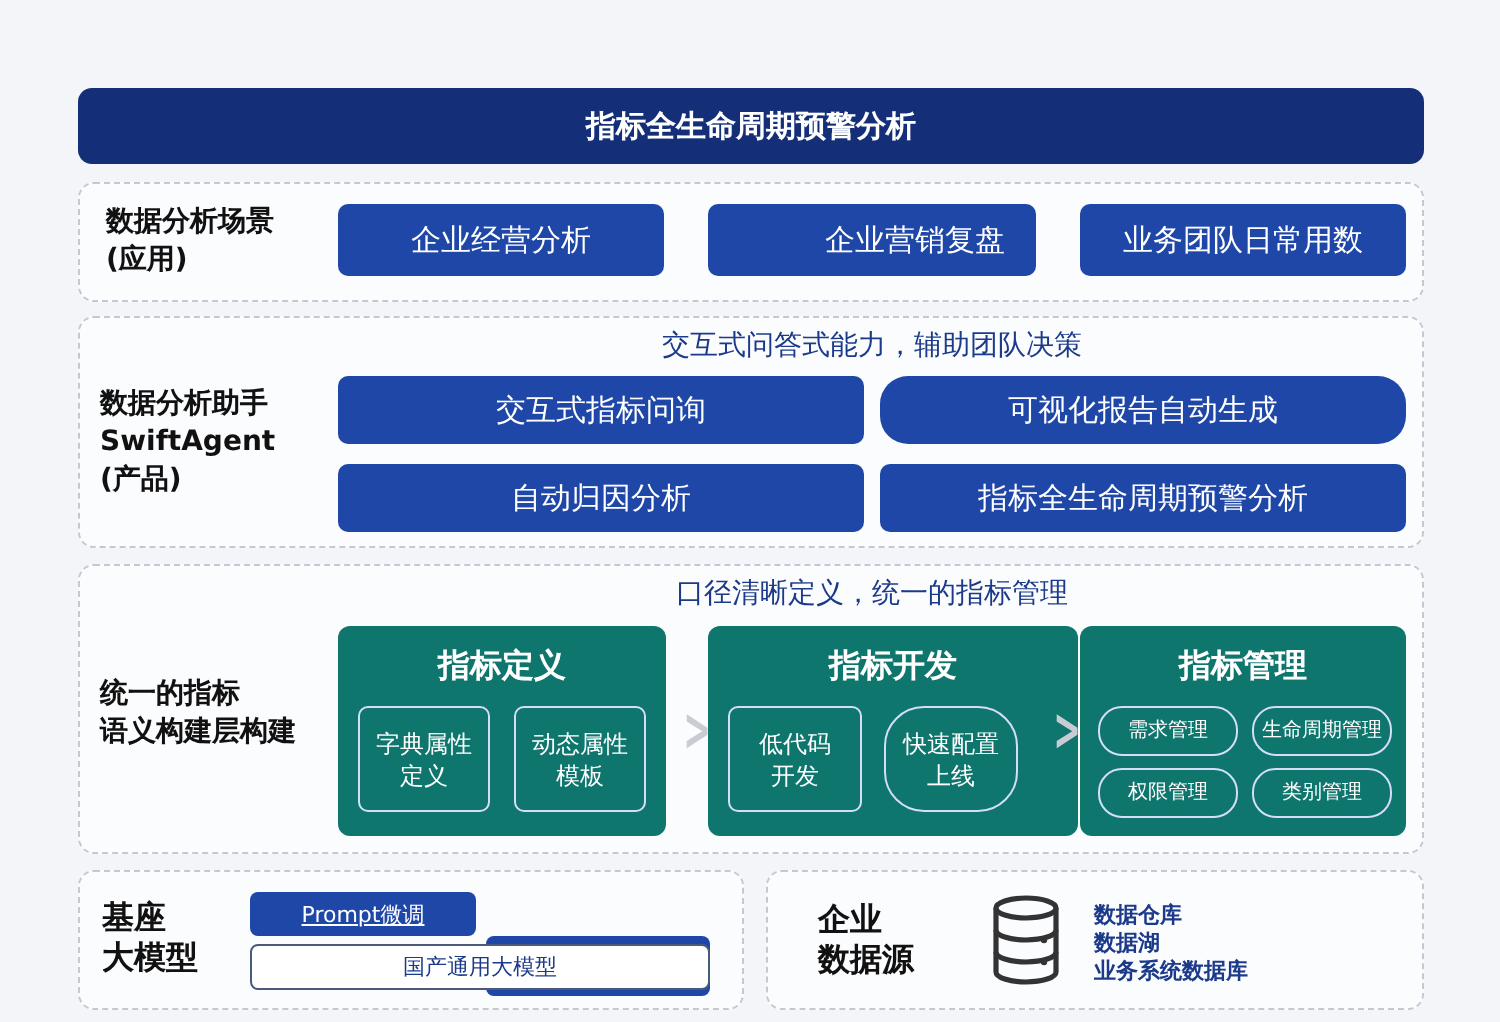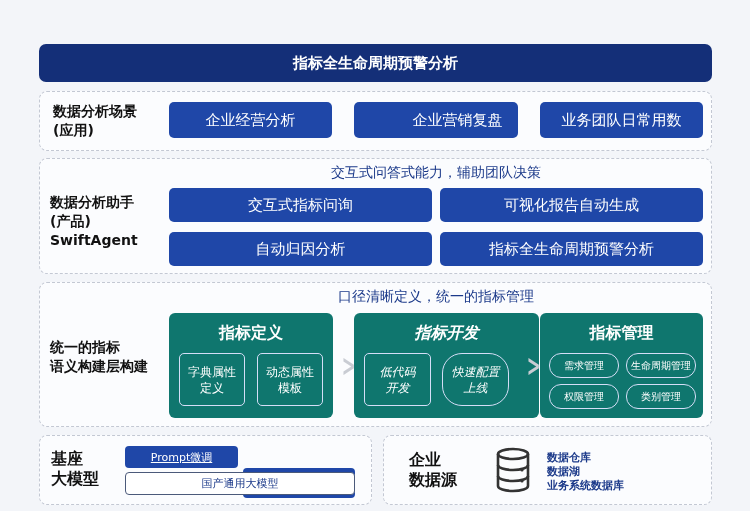--- a/index.html
+++ b/index.html
@@ -37,25 +37,25 @@
   <div>(应用)</div>
 </div>
 <div class="abs btn" style="left:169px;top:102px;width:163px;height:36px;">企业经营分析</div>
 <div class="abs btn" style="left:354px;top:102px;width:164px;height:36px;padding-left:43px;">企业营销复盘</div>
 <div class="abs btn" style="left:540px;top:102px;width:163px;height:36px;">业务团队日常用数</div>
 
 <div class="abs panel" style="left:39px;top:158px;width:673px;height:116px;"></div>
 <div class="abs subtitle" style="left:169px;top:164px;width:534px;">交互式问答式能力，辅助团队决策</div>
 <div class="abs row-label" style="left:50px;top:193px;">
   <div>数据分析助手</div>
+  <div>SwiftAgent</div>
   <div>(产品)</div>
-  <div>SwiftAgent</div>
 </div>
 <div class="abs btn" style="left:169px;top:188px;width:263px;height:34px;">交互式指标问询</div>
-<div class="abs btn" style="left:440px;top:188px;width:263px;height:34px;">可视化报告自动生成</div>
+<div class="abs btn" style="left:440px;top:188px;width:263px;height:34px;border-radius:14px;">可视化报告自动生成</div>
 <div class="abs btn" style="left:169px;top:232px;width:263px;height:34px;">自动归因分析</div>
 <div class="abs btn" style="left:440px;top:232px;width:263px;height:34px;">指标全生命周期预警分析</div>
 
 <div class="abs panel" style="left:39px;top:282px;width:673px;height:145px;"></div>
 <div class="abs subtitle" style="left:169px;top:288px;width:534px;">口径清晰定义，统一的指标管理</div>
 <div class="abs row-label" style="left:50px;top:338px;">
   <div>统一的指标</div>
   <div>语义构建层构建</div>
 </div>
 
@@ -70,21 +70,21 @@
   <div class="inner" style="left:88px;top:40px;width:66px;height:53px;">
     <div>
         <div>动态属性</div>
         <div>模板</div>
       </div>
   </div>
 </div>
 
 <div class="abs chev" style="left:336px;top:348px;">&gt;</div>
 
-<div class="abs card" style="left:354px;top:313px;width:185px;height:105px;font-style:italic;">
+<div class="abs card" style="left:354px;top:313px;width:185px;height:105px;">
   <div class="card-title">指标开发</div>
   <div class="inner" style="left:10px;top:40px;width:67px;height:53px;">
     <div>
         <div>低代码</div>
         <div>开发</div>
       </div>
   </div>
   <div class="inner" style="left:88px;top:40px;width:67px;height:53px;border-radius:20px;">
     <div>
         <div>快速配置</div>

